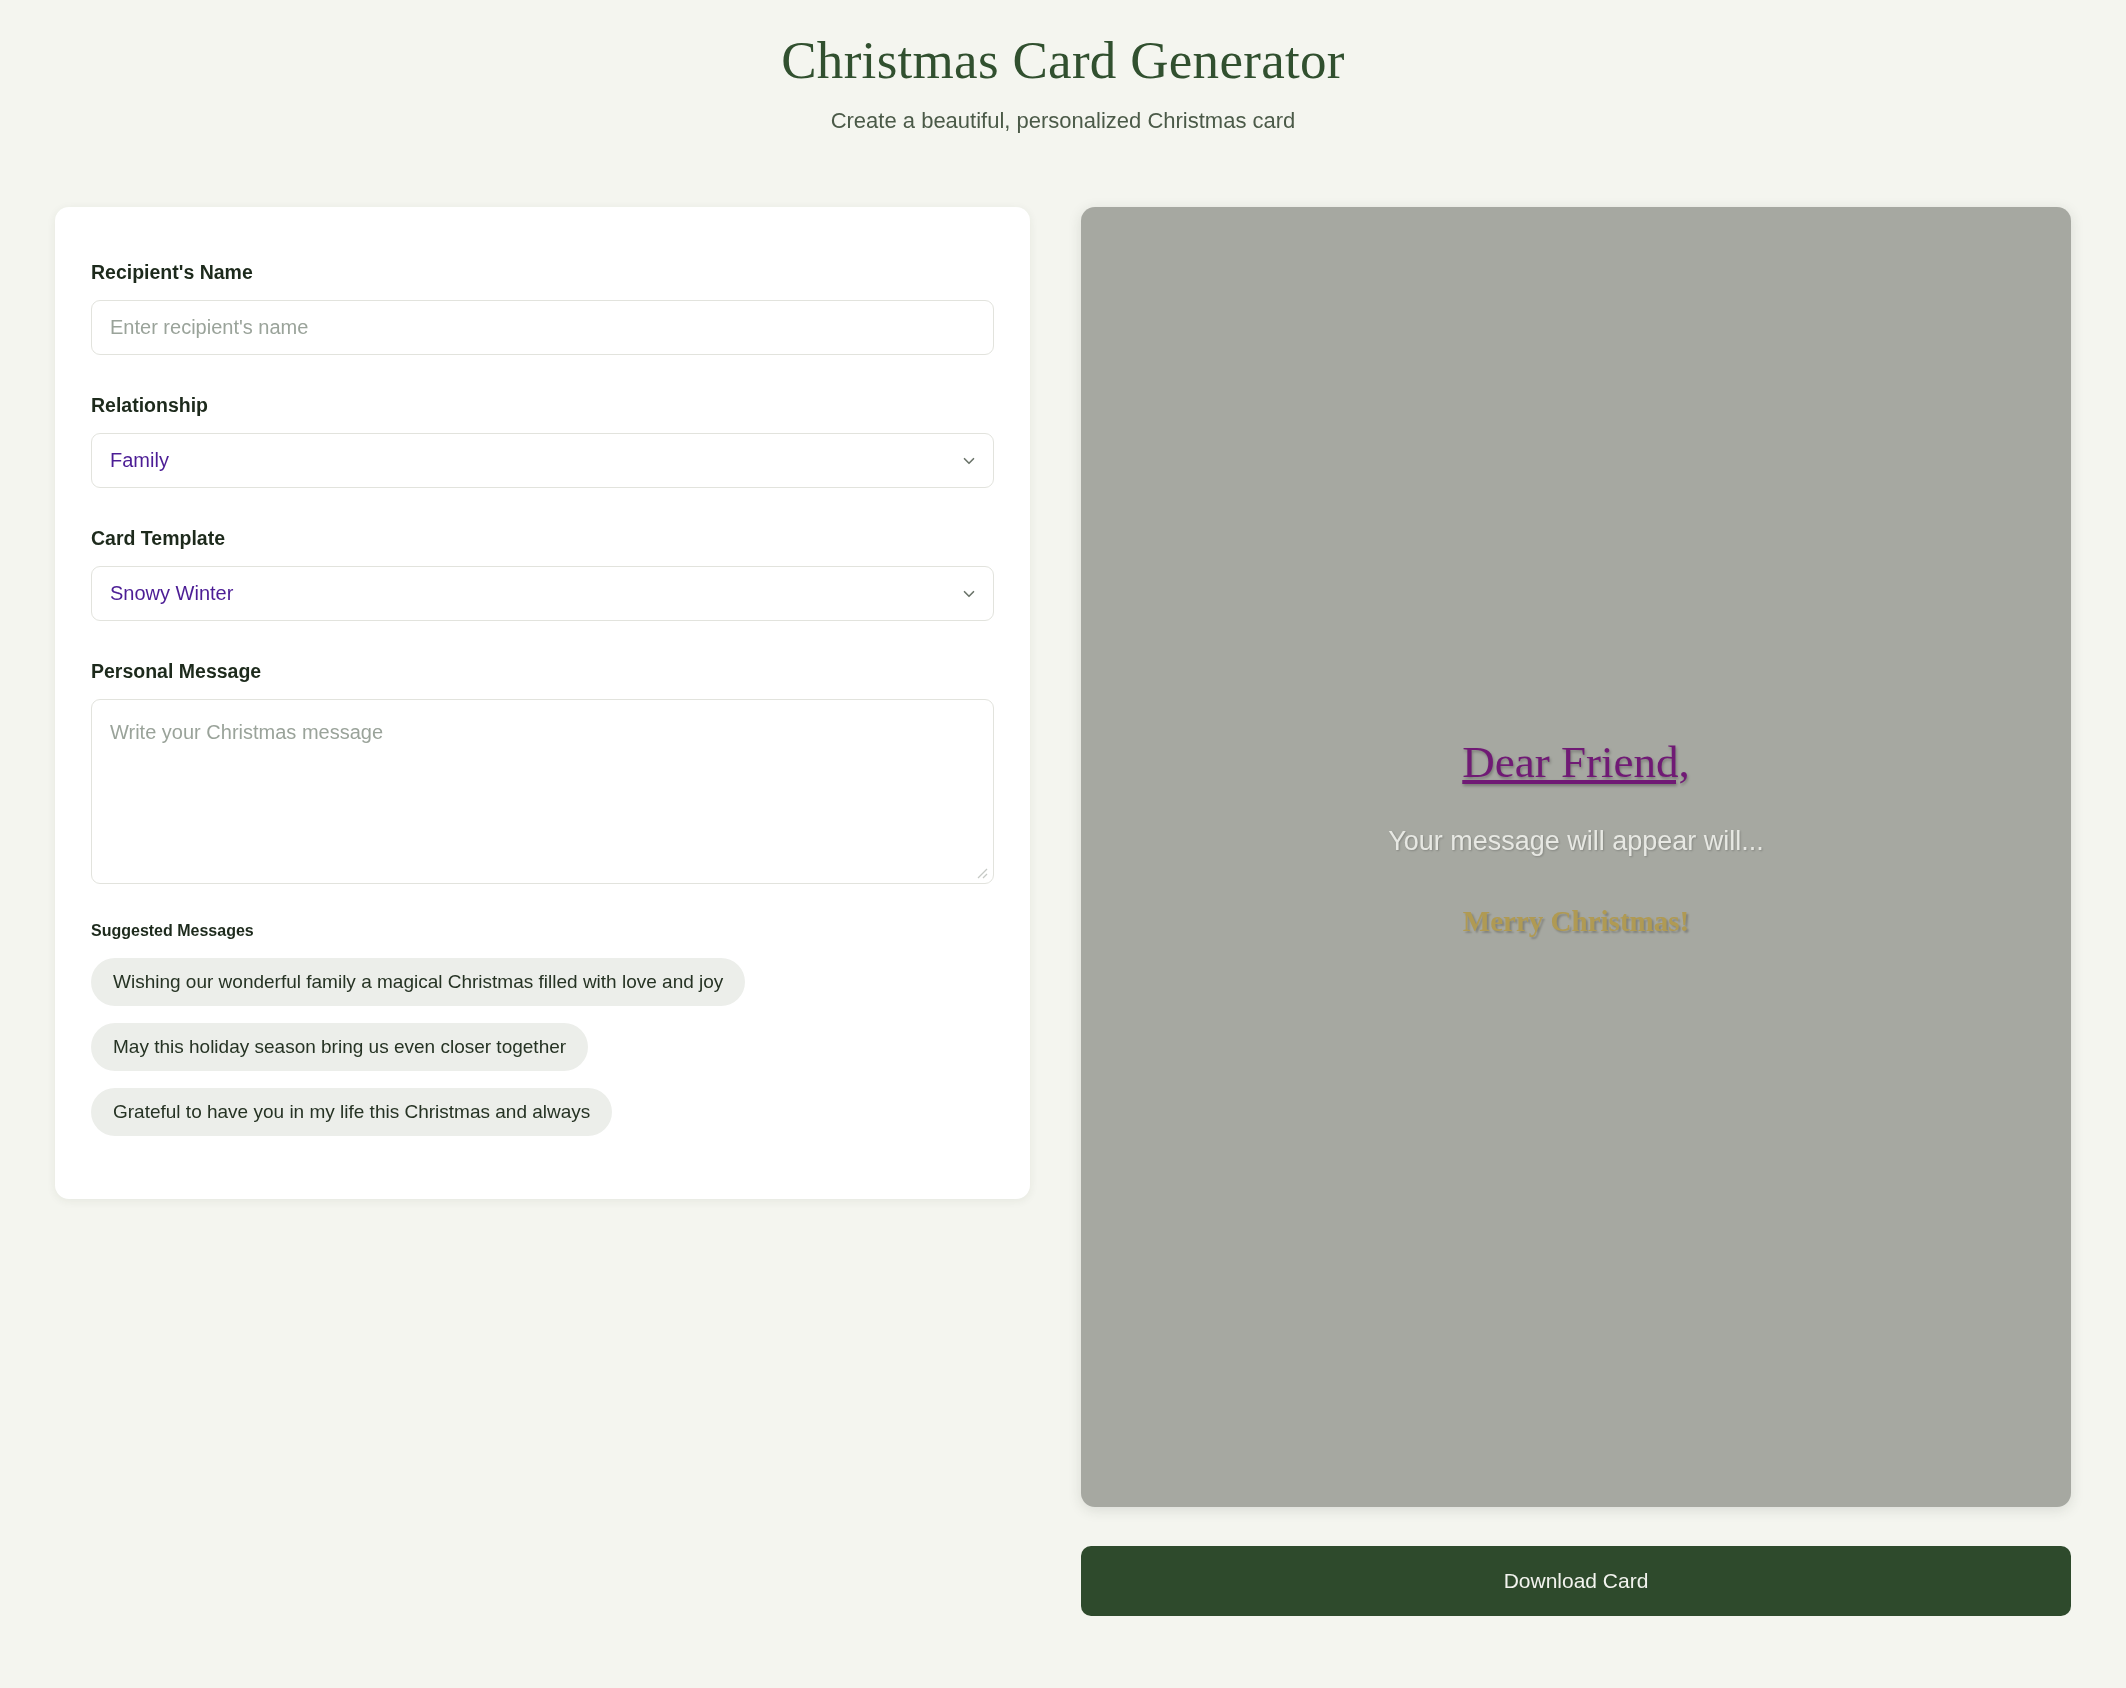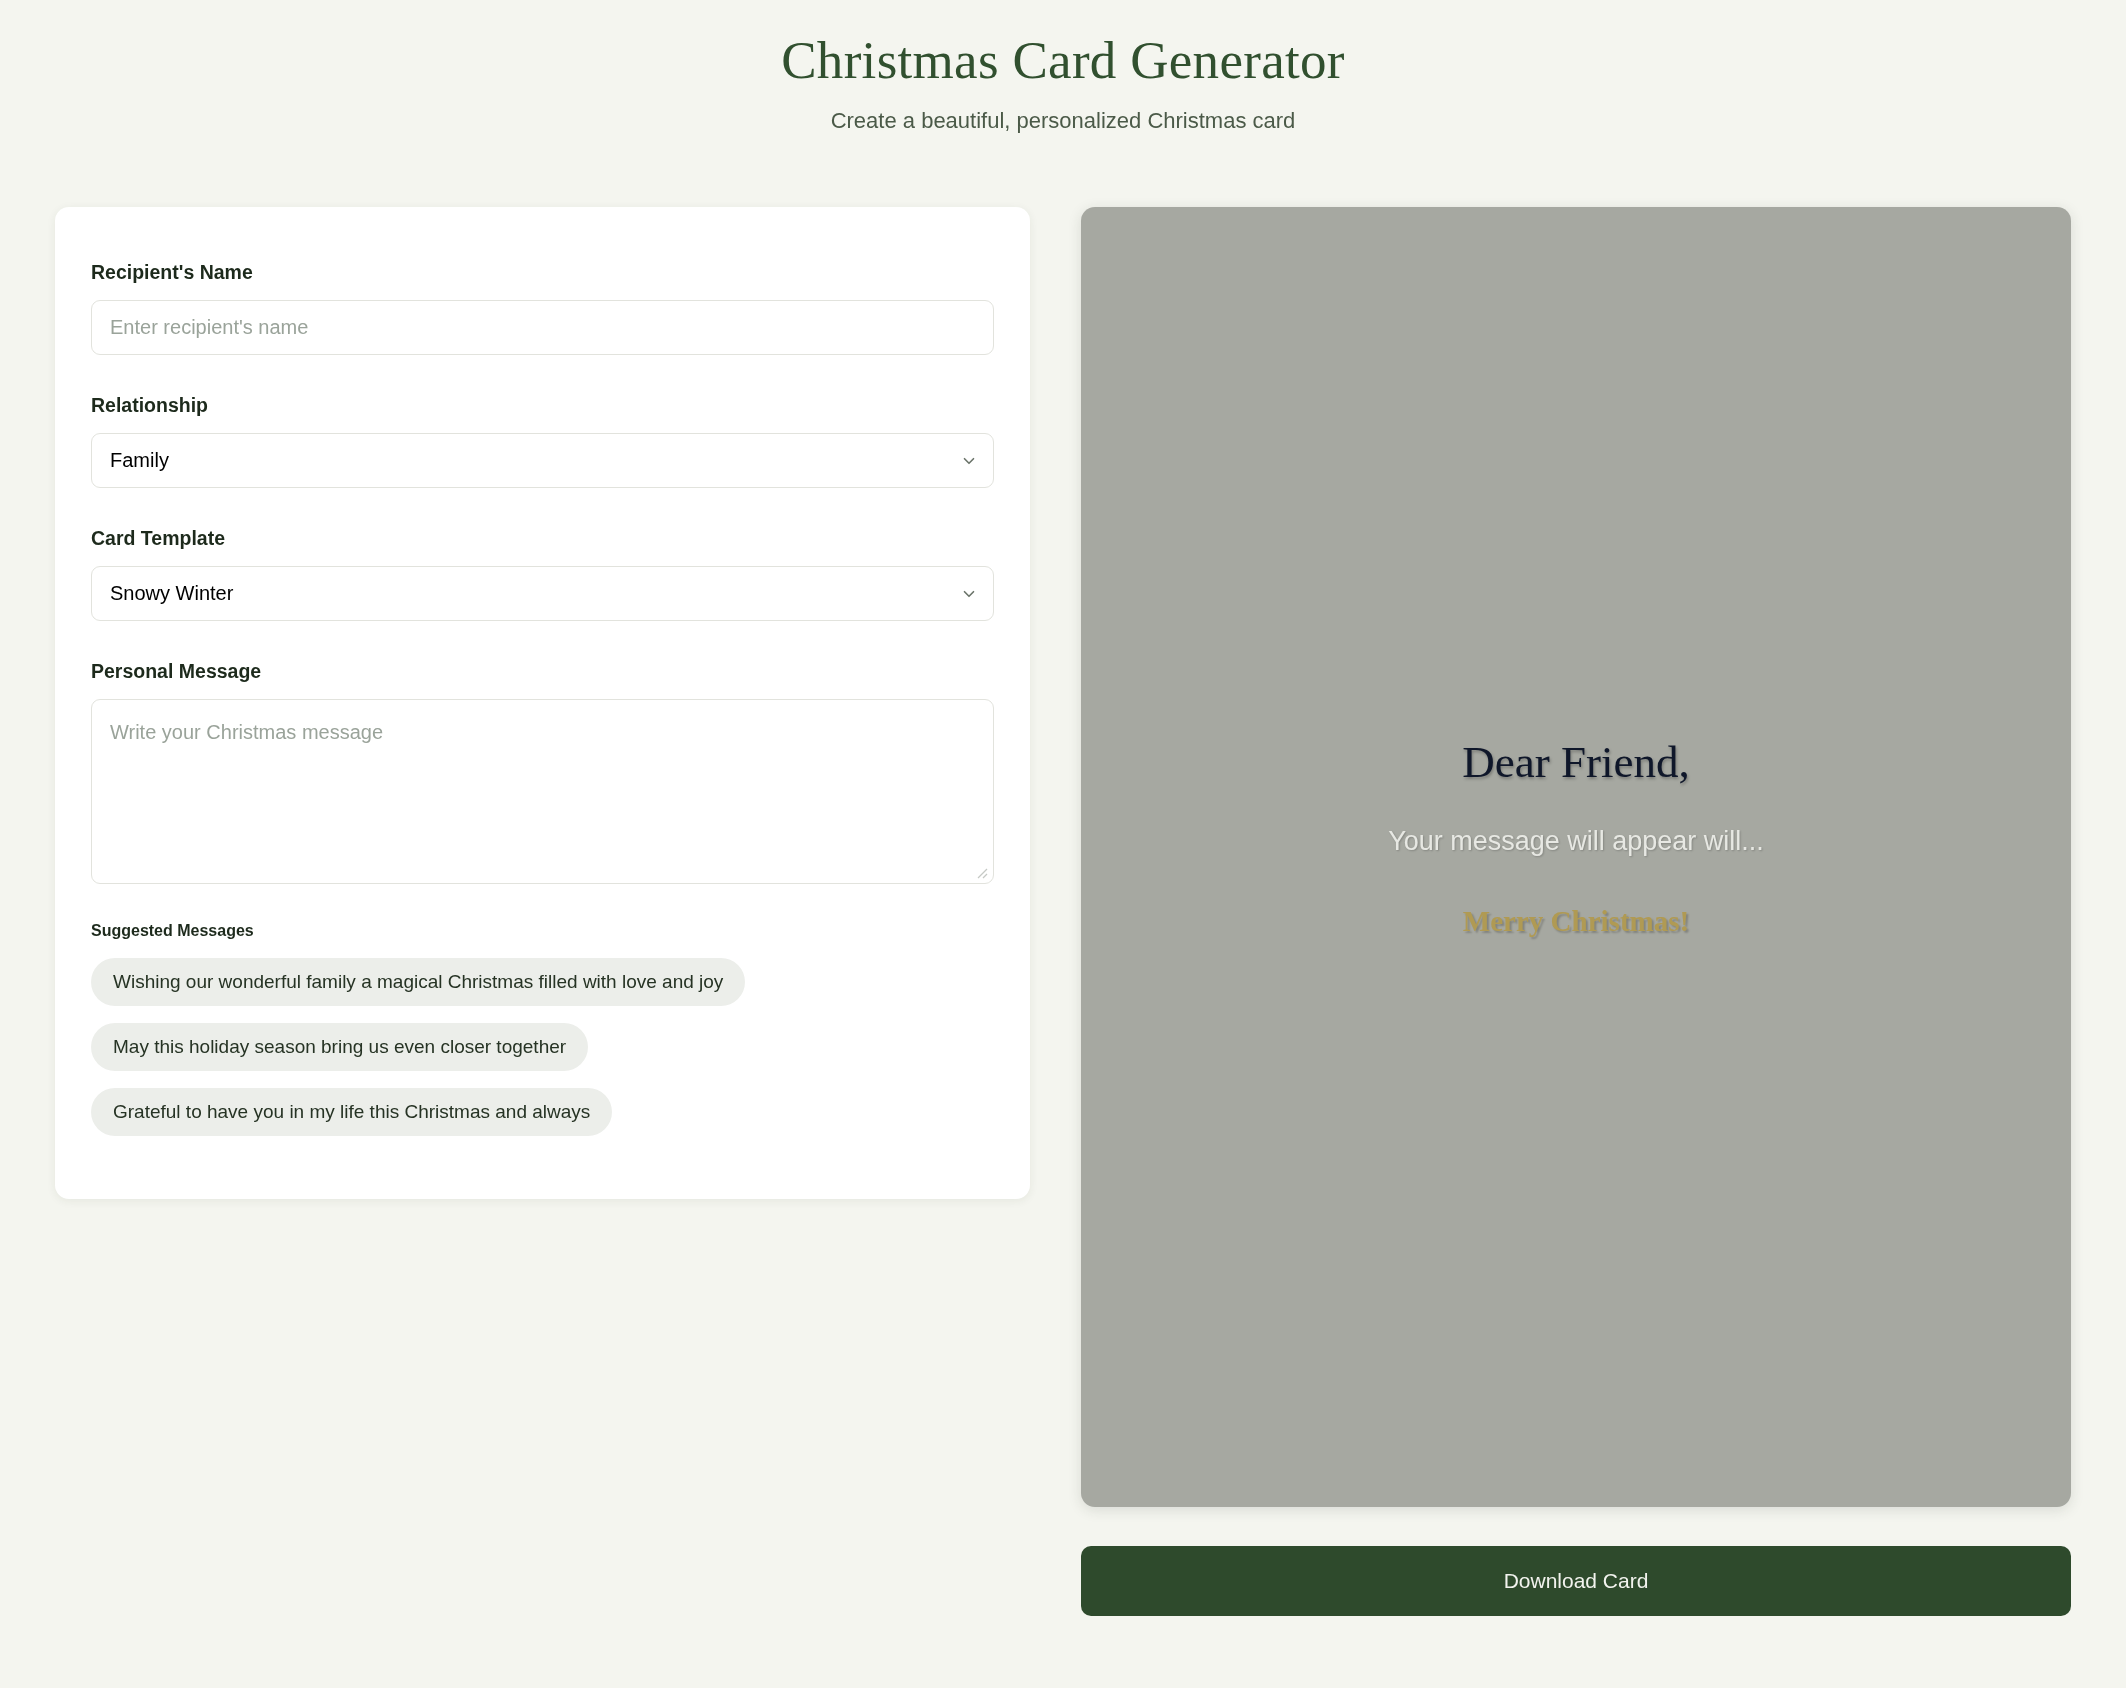--- a/index.html
+++ b/index.html
@@ -60,21 +60,21 @@
     font-weight: 700;
     margin-bottom: 16px;
   }
   .text-input, .select-box, .textarea-box {
     width: 100%;
     border: 1px solid #e2e3dd;
     border-radius: 9px;
     background: #fff;
     font-family: "Liberation Sans", sans-serif;
     font-size: 20px;
-    color: #000000;
+    color: #4c1d95;
     outline: none;
   }
   .text-input {
     height: 55px;
     padding: 0 18px;
   }
   .text-input::placeholder { color: #9aa39a; }
   .select-wrap {
     position: relative;
   }
@@ -152,24 +152,25 @@
     overflow: hidden;
   }
   .card-inner {
     width: 100%;
     text-align: center;
     transform: translateY(-26px);
   }
   .card-greeting {
     font-family: "Liberation Serif", serif;
     font-size: 45px;
-    color: #0f172a;
+    color: #701a75;
     text-shadow: 1px 2px 3px rgba(0,0,0,0.28);
     margin: 12px;
     font-weight: 400;
+    text-decoration: underline;
   }
   .card-message {
     font-size: 27px;
     color: #e7e8e3;
     text-shadow: 1px 1px 2px rgba(0,0,0,0.20);
     margin: 38px 0 0 0;
   }
   .card-signoff {
     font-family: "Liberation Serif", serif;
     font-size: 29px;

